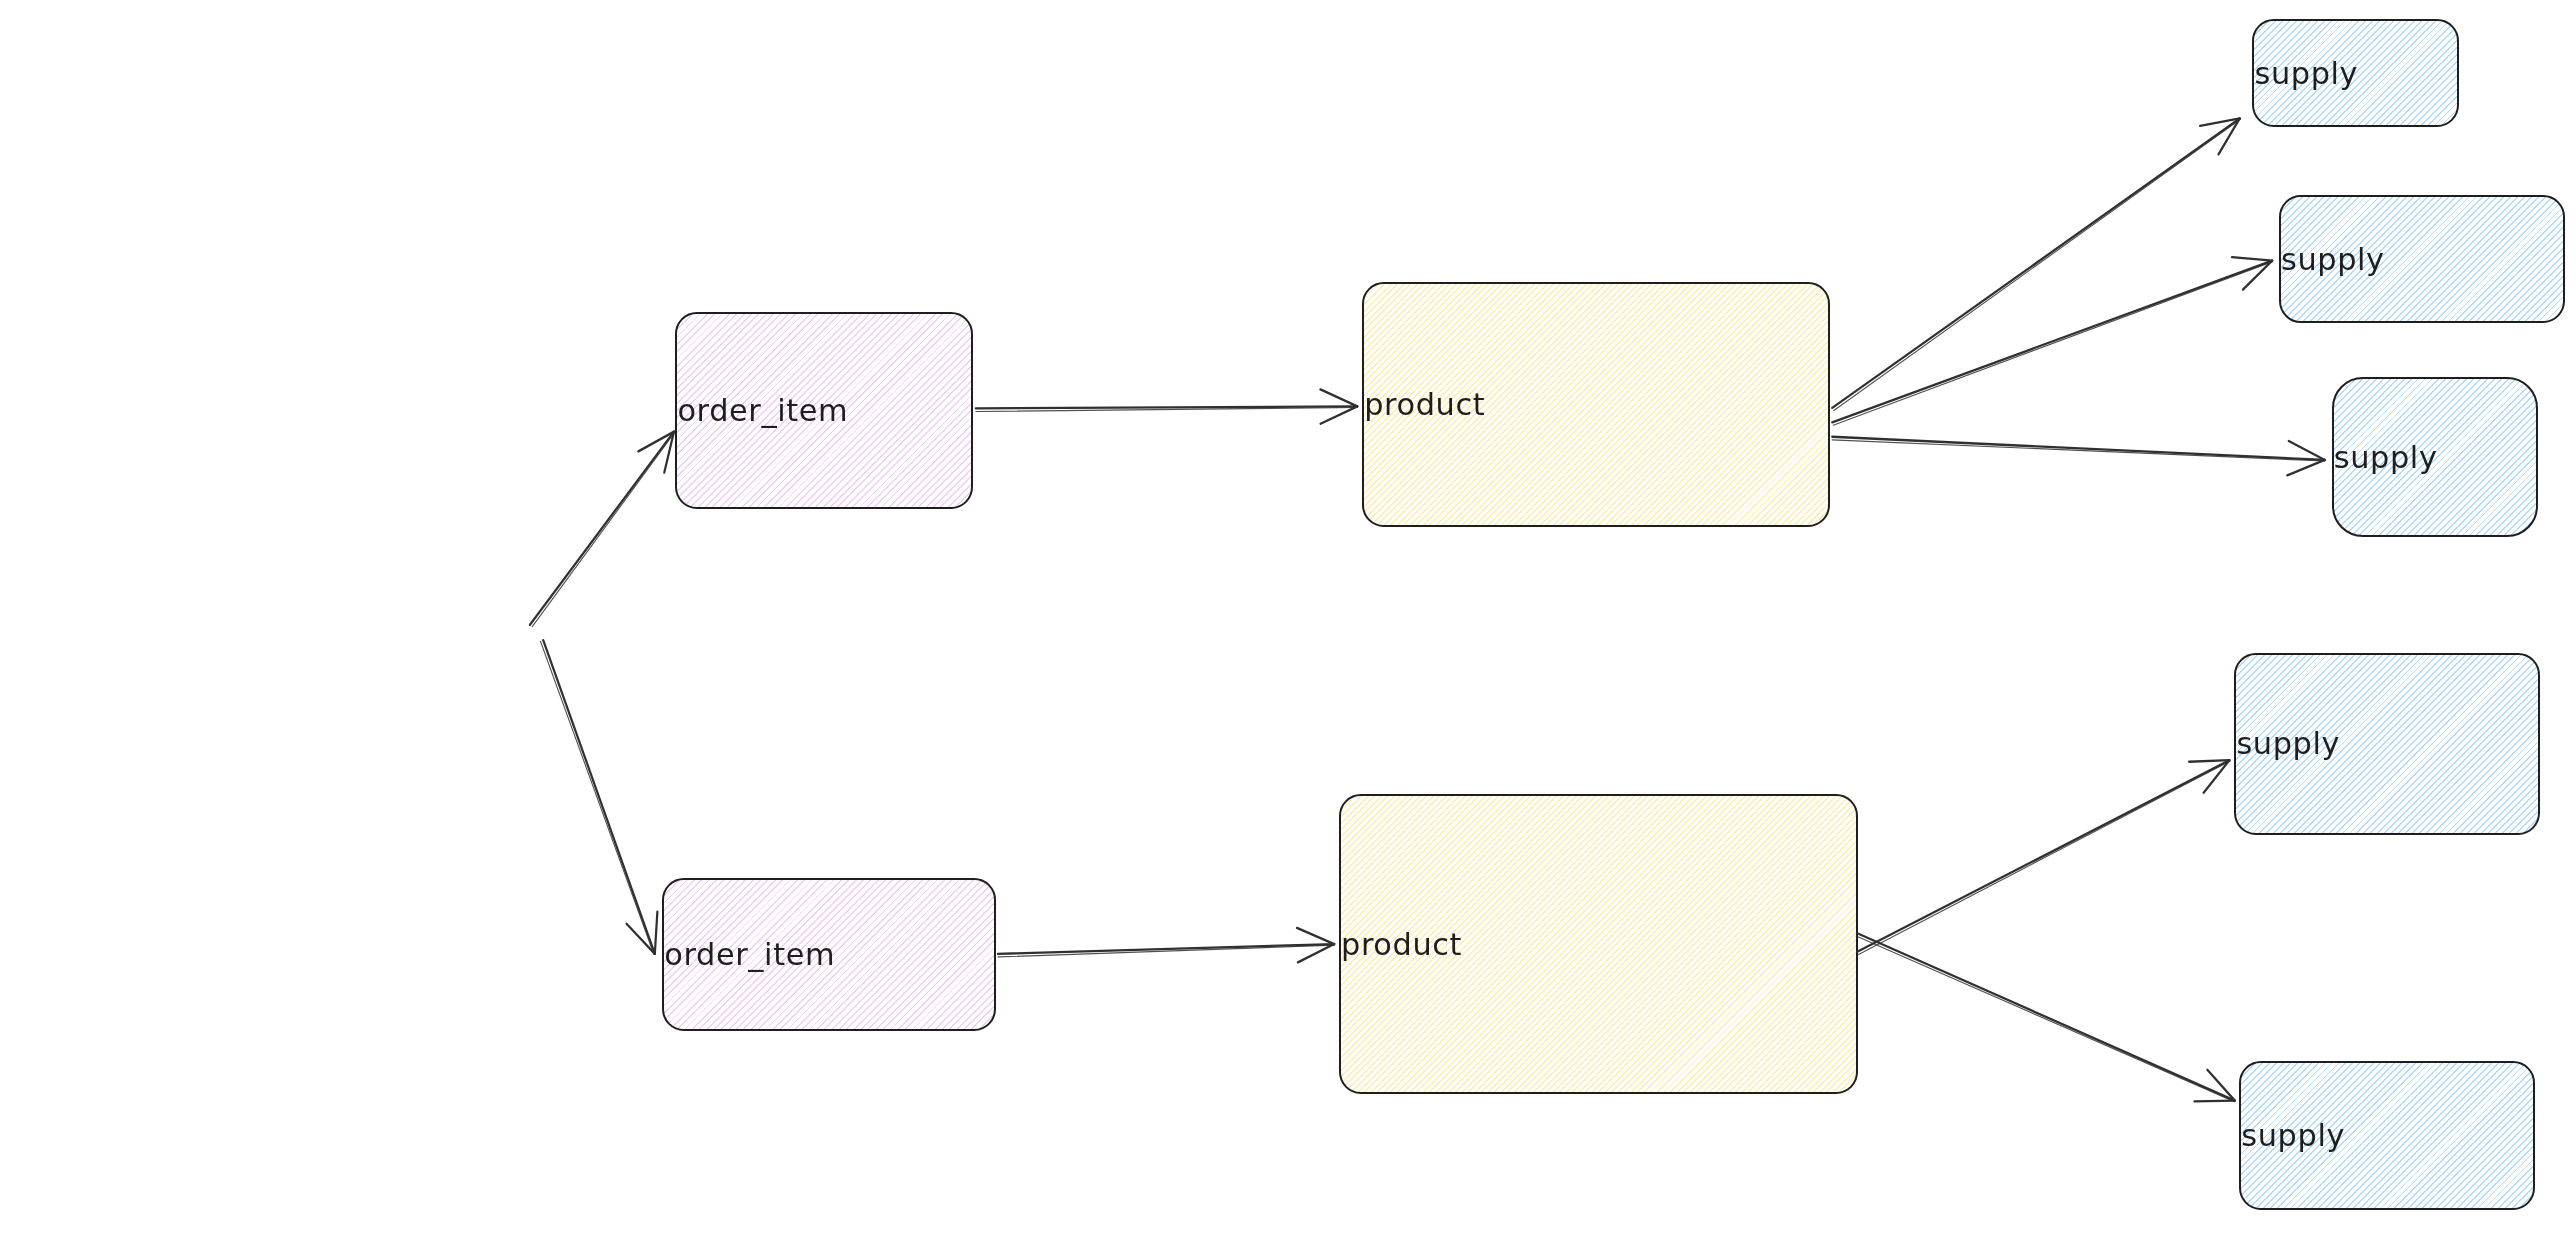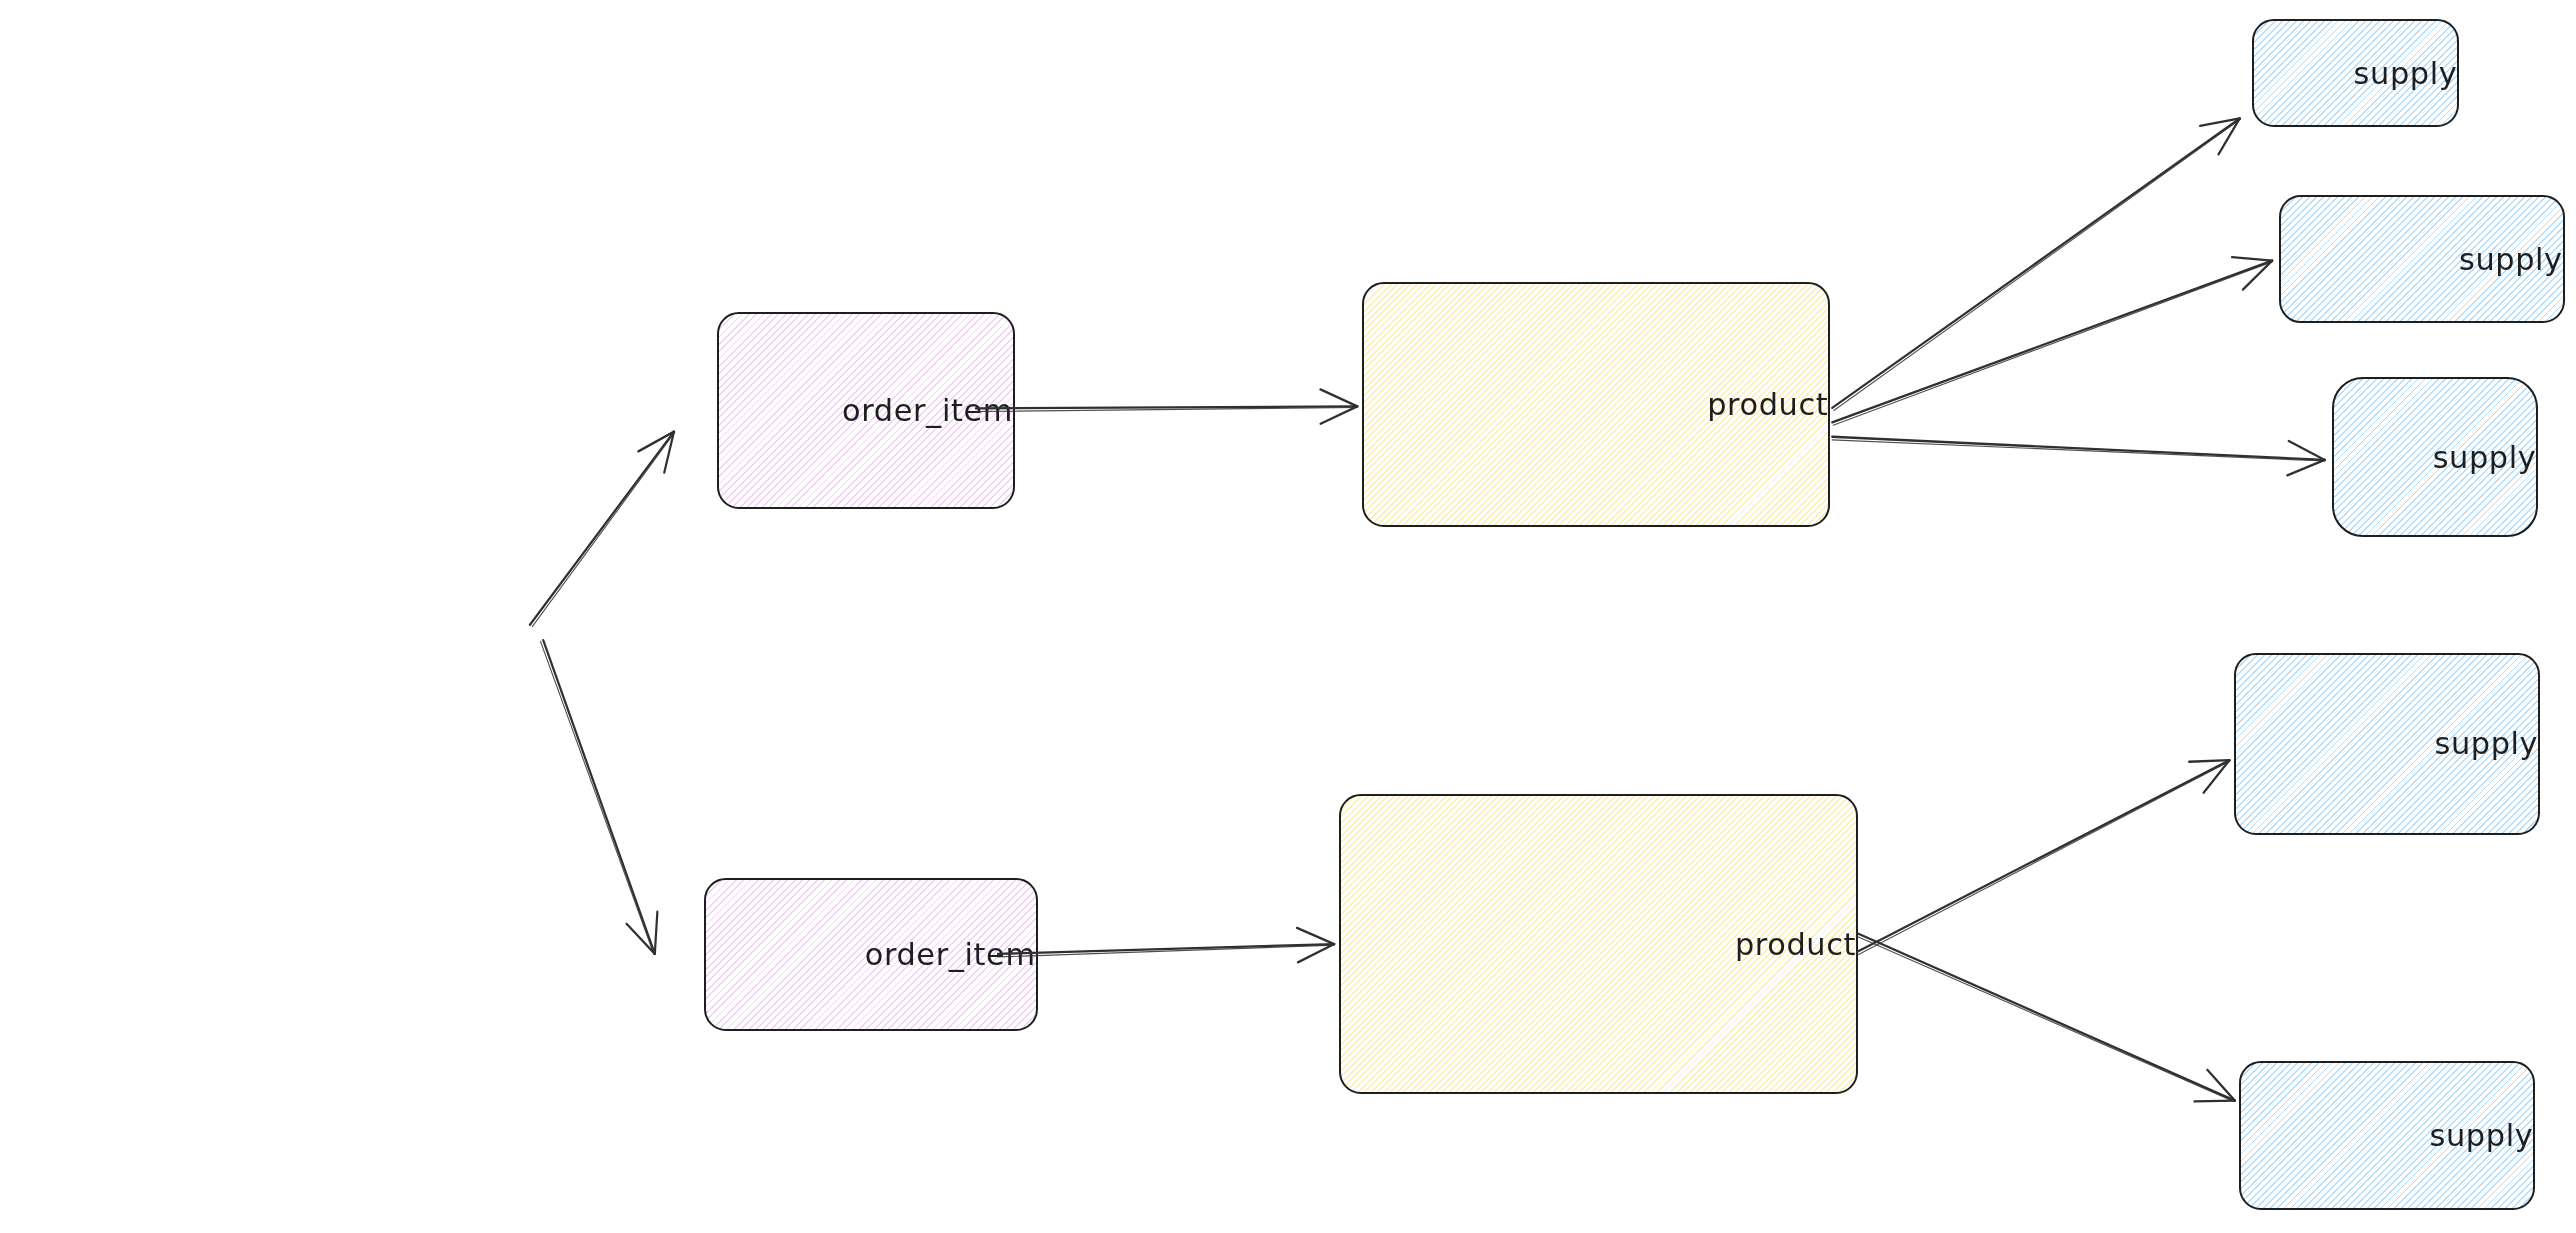--- a/index.html
+++ b/index.html
@@ -10,40 +10,39 @@
   .stage { position: absolute; inset: 0; background: #ffffff; }
 
   .edges-layer {
     position: absolute; inset: 0; width: 100%; height: 100%;
     pointer-events: none; z-index: 5;
   }
   .edges-layer g { pointer-events: stroke; }
 
   .node {
     position: absolute; z-index: 2;
-    display: flex; align-items: center; justify-content: flex-end;
+    display: flex; align-items: center; justify-content: flex-start;
     border: 0.085vw solid #1e1e1e;
     border-radius: 0.85vw;
     box-sizing: border-box;
   }
   .node .label {
     color: #1e1e1e; font-size: 1.18vw; font-weight: 500;
     letter-spacing: 0.02em; white-space: nowrap; user-select: none;
   }
 
   
   .hatch-green {
     border-color: #1971c2;
     background: repeating-linear-gradient(135deg,
       rgba(105,219,124,0.50) 0 1.3px, rgba(255,255,255,0) 1.3px 5.2px);
   }
   .hatch-pink {
     background: repeating-linear-gradient(135deg,
       rgba(229,153,247,0.48) 0 1.3px, rgba(255,255,255,0) 1.3px 5.2px);
-    margin-left: 42px;
   }
   .hatch-yellow {
     background: repeating-linear-gradient(135deg,
       rgba(255,212,59,0.42) 0 1.4px, rgba(255,255,255,0) 1.4px 4.6px);
   }
   .hatch-blue {
     background: repeating-linear-gradient(135deg,
       rgba(77,171,247,0.42) 0 1.3px, rgba(255,255,255,0) 1.3px 4.9px);
   }
 

